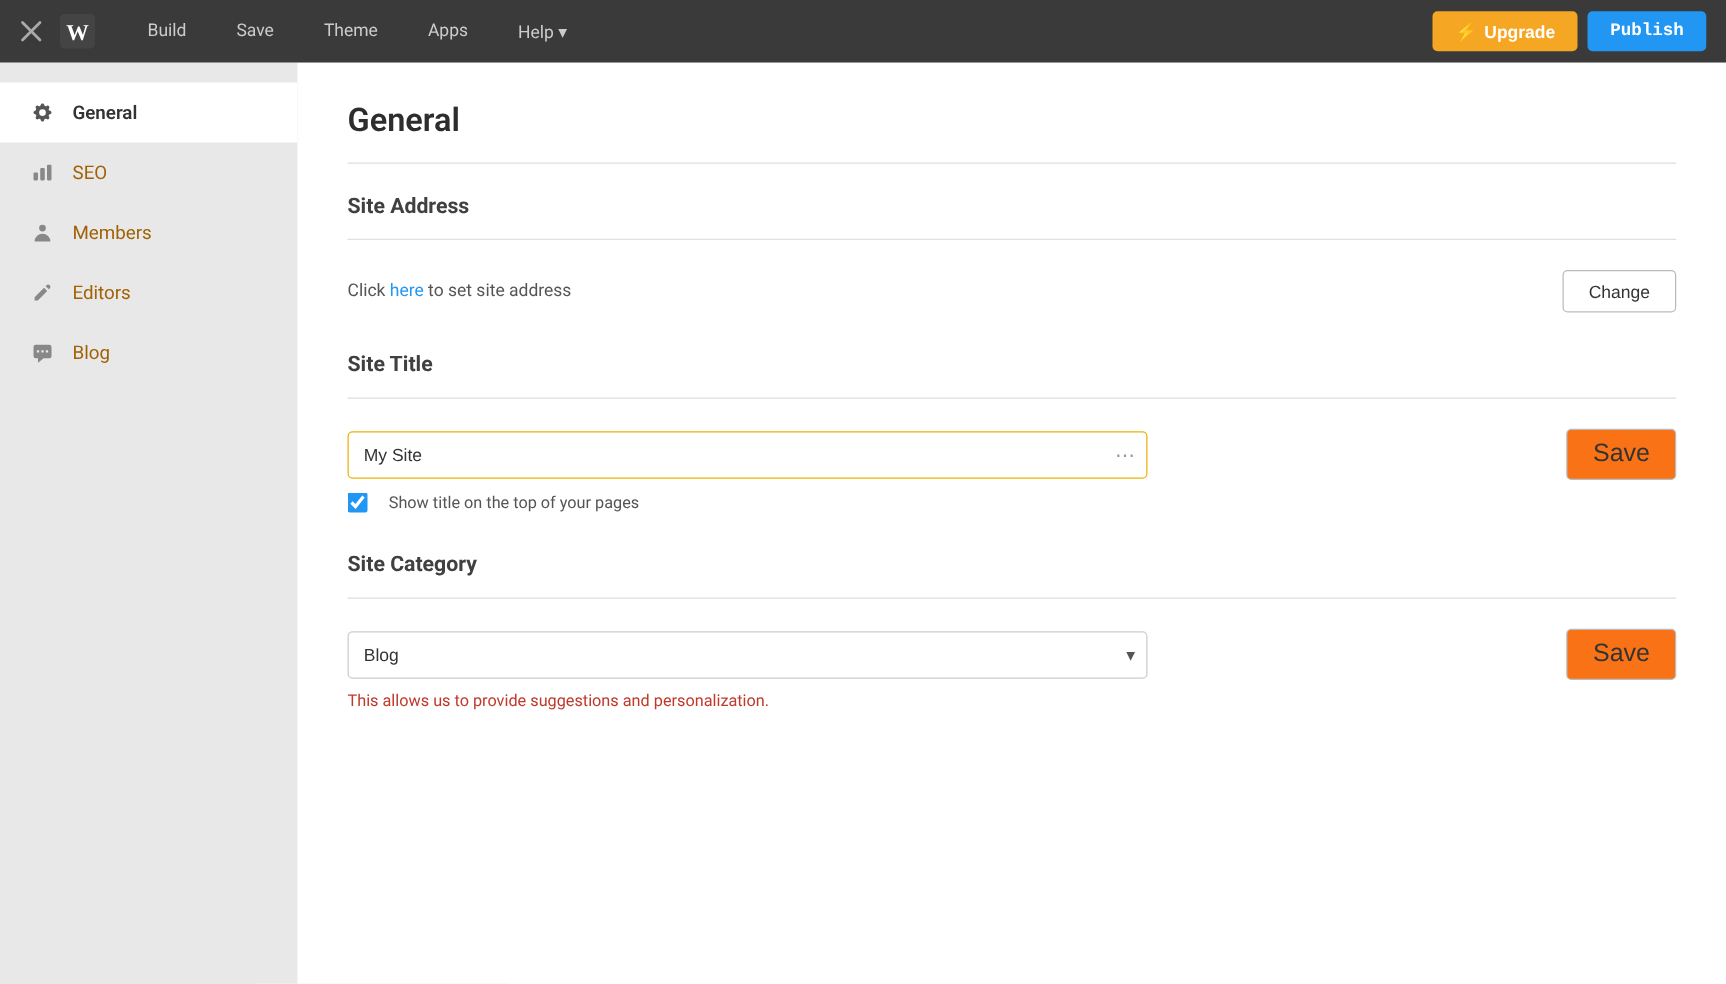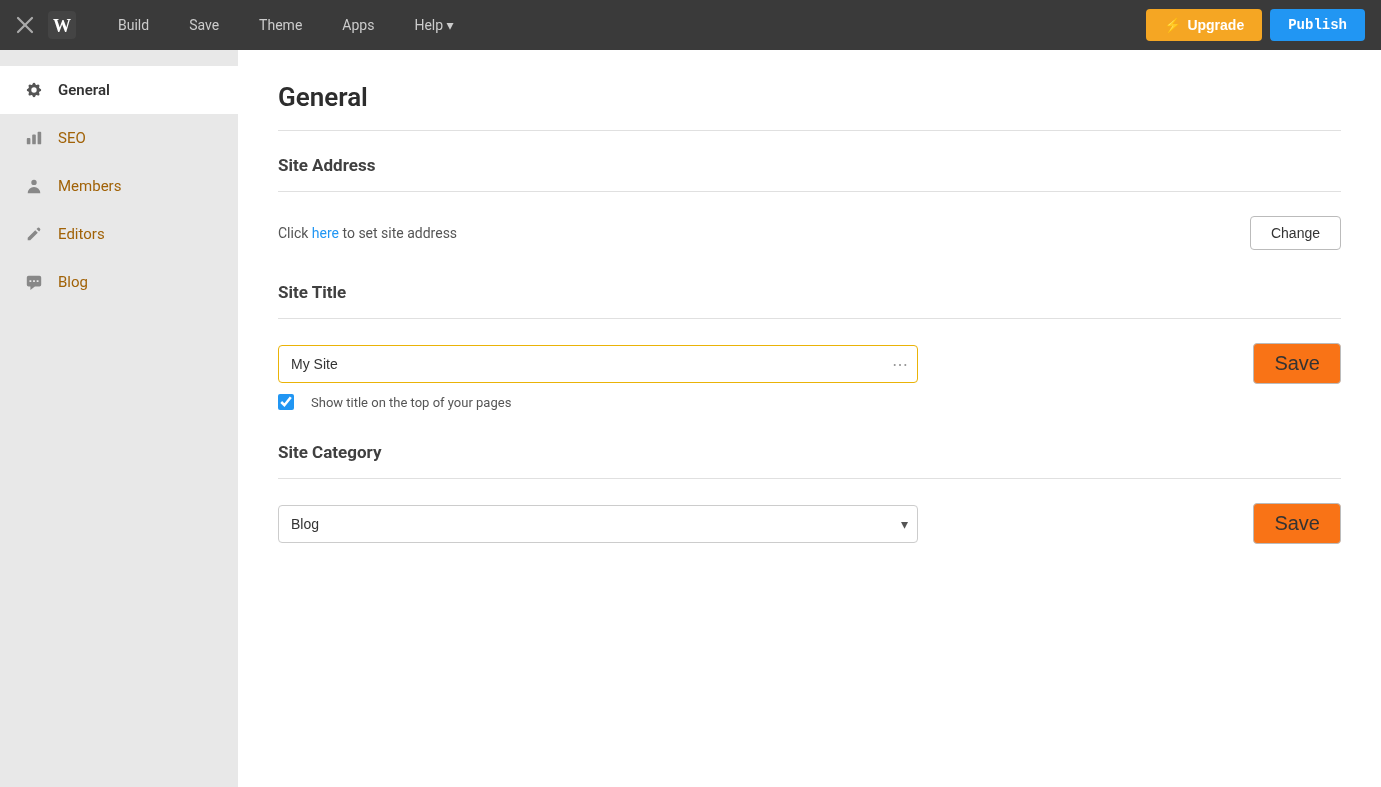--- a/index.html
+++ b/index.html
@@ -400,16 +400,17 @@
             <option>Blog</option>
             <option>Business</option>
             <option>Portfolio</option>
             <option>Store</option>
             <option>Other</option>
           </select>
           <span class="select-arrow">▾</span>
         </div>
         <button class="btn-save">Save</button>
       </div>
+      <p class="category-hint">This allows us to provide suggestions and personalization.</p>
     </div>
 
   </main>
 </div>
 
 </body></html>

